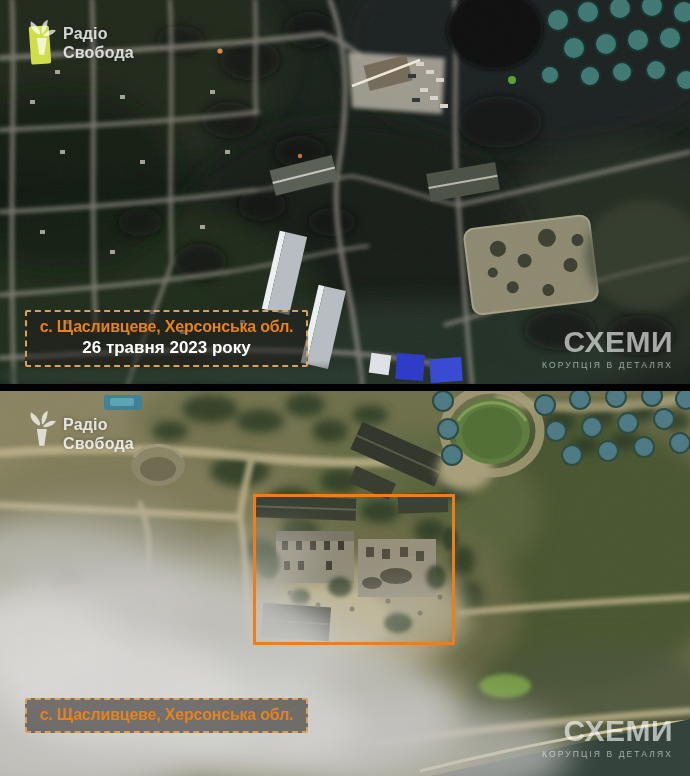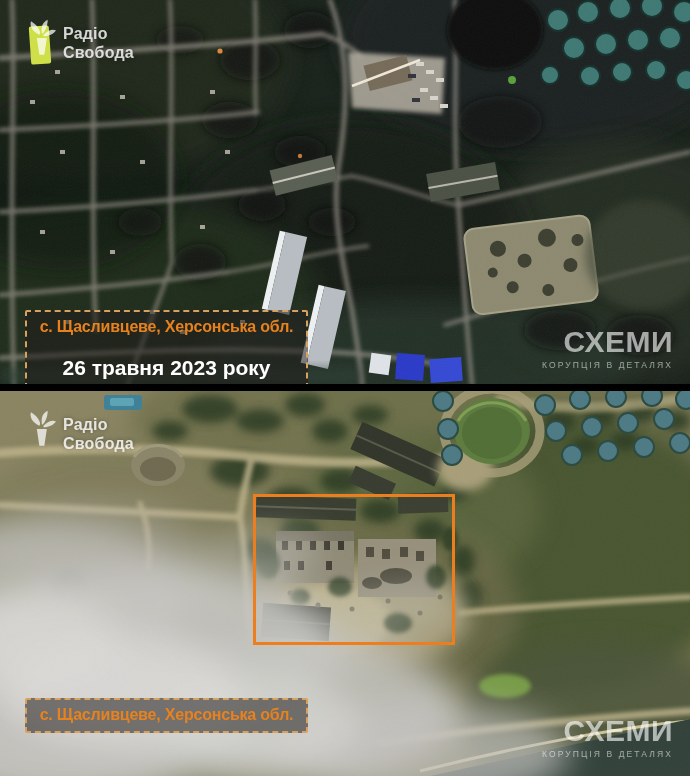--- a/index.html
+++ b/index.html
@@ -24,21 +24,21 @@
   .logo-text{font-weight:bold;font-size:16px;line-height:1.18;letter-spacing:0.2px;margin-top:9px;}
   .torch{opacity:0.85;}
 
   .label-box{position:absolute;left:25px;width:283px;box-sizing:border-box;
              border:2px dashed var(--label-border);background:var(--label-bg);
              border-radius:2px;padding:6px 6px 7px;text-align:center;}
   .panel-before .label-box{top:310px;}
   .panel-after  .label-box{top:307px;}
   .label-loc{font-weight:bold;font-size:16px;letter-spacing:-0.2px;color:var(--accent-orange);
              white-space:nowrap;}
-  .label-date{font-weight:bold;font-size:21px;color:var(--date-text);margin-top:20px;}
+  .label-date{font-weight:bold;font-size:17px;color:var(--date-text);margin-top:2px;}
 
   .watermark{position:absolute;right:17px;text-align:right;color:var(--watermark-text);}
   .panel-before .watermark{top:328px;}
   .panel-after  .watermark{top:326px;}
   .wm-title{font-weight:800;font-size:30px;line-height:1;letter-spacing:0.5px;
             transform:scaleY(0.96);transform-origin:top right;}
   .wm-sub{font-size:8.5px;letter-spacing:2.1px;margin-top:2px;color:rgba(255,255,255,0.55);
           white-space:nowrap;}
 
   .highlight{position:absolute;left:253px;top:103px;width:202px;height:151px;

